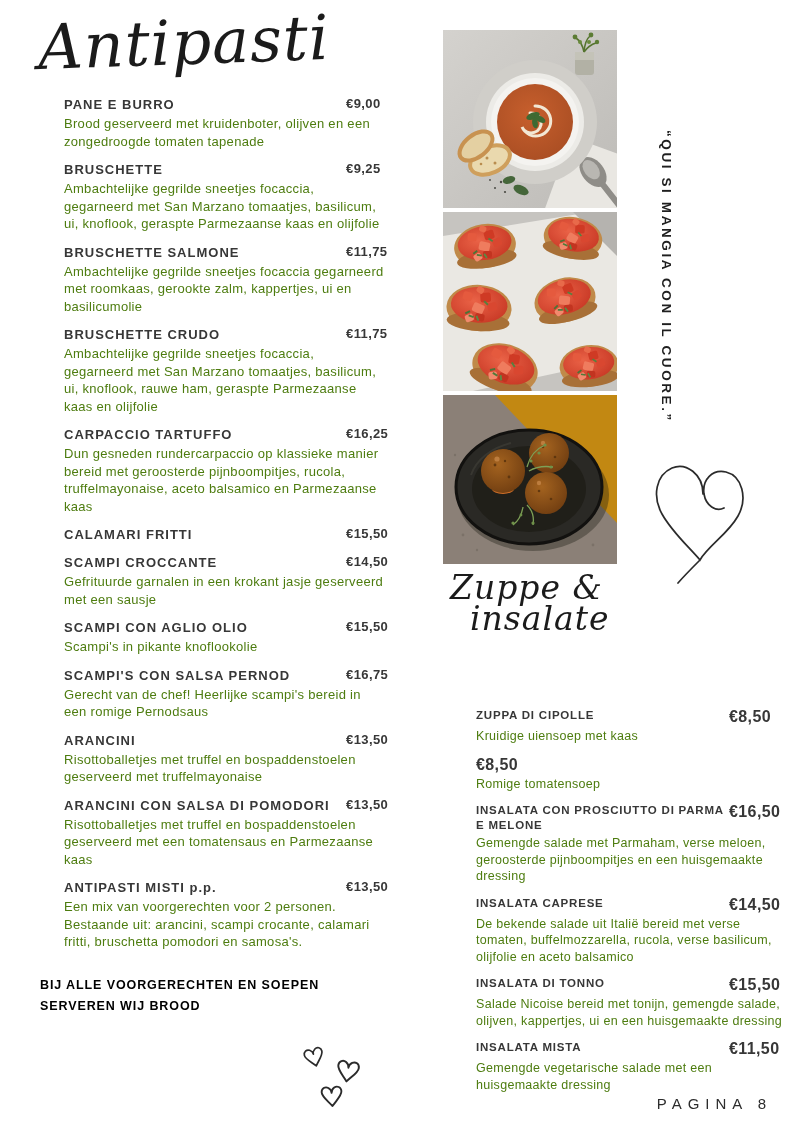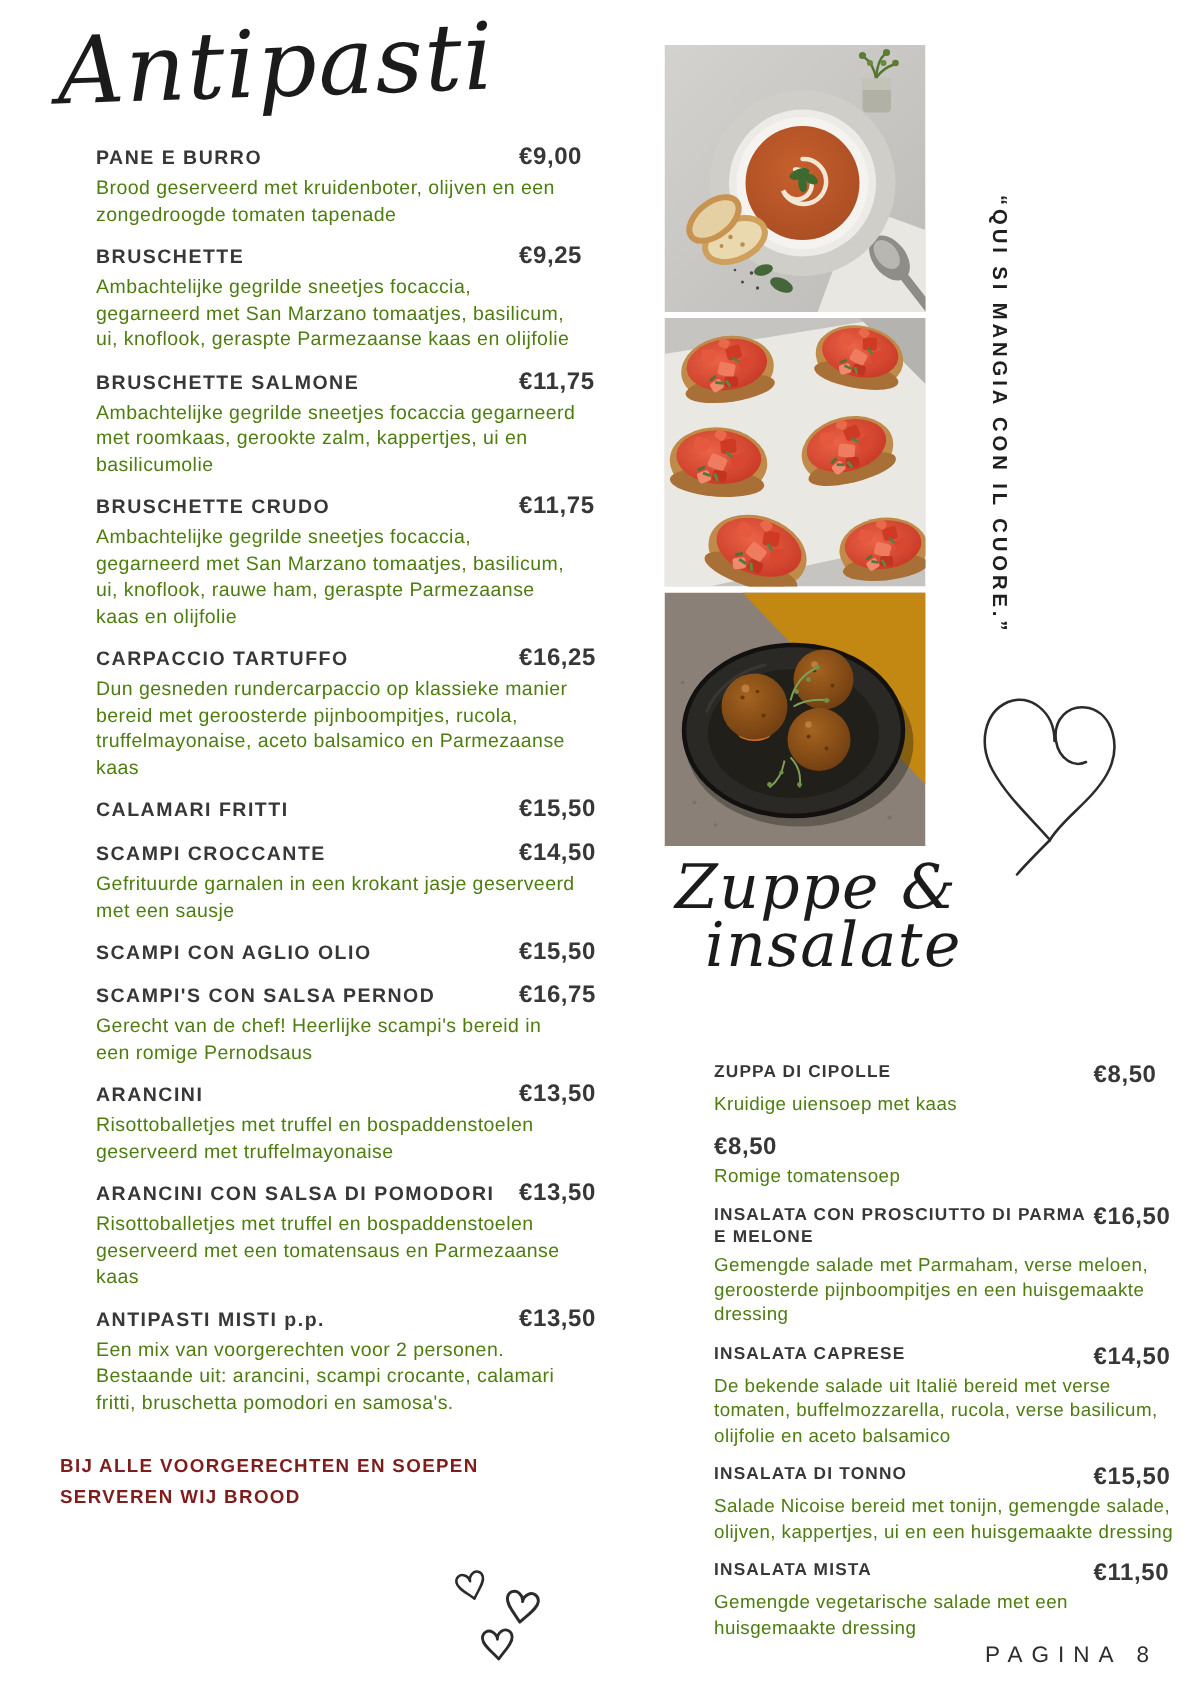--- a/index.html
+++ b/index.html
@@ -6,39 +6,39 @@
   .page{
     position:relative;width:800px;height:1131px;background:#ffffff;overflow:hidden;
     font-family:"Liberation Sans",sans-serif;color:#333;
   }
   
   .script-heading{
     font-family:"DejaVu Serif",serif;font-style:italic;font-weight:400;
     color:#1b1b1b;line-height:0.94;letter-spacing:1px;
   }
   .heading-antipasti{position:absolute;left:38px;top:14px;font-size:62px;transform:rotate(-2deg);}
-  .heading-zuppe{position:absolute;left:450px;top:572px;font-size:41px;}
+  .heading-zuppe{position:absolute;left:450px;top:572px;font-size:33px;}
   .heading-zuppe .line2{margin-left:20px;}
   
   .col{position:absolute;}
   .col-left{left:40px;top:96px;width:320px;}
   .col-right-items{left:452px;top:708px;width:320px;}
   .menu-item{margin-bottom:11px;margin-left:24px;}
   .item-head{display:flex;align-items:flex-start;}
   .item-name{
     font-weight:bold;font-size:13px;letter-spacing:1px;line-height:17px;color:#373737;
     width:282px;flex:0 0 282px;
   }
-  .item-price{font-weight:bold;font-size:16px;letter-spacing:0.4px;color:#373737;white-space:nowrap;}
+  .item-price{font-weight:bold;font-size:13px;letter-spacing:0.4px;color:#373737;white-space:nowrap;}
   .item-desc{font-size:13px;line-height:17.5px;letter-spacing:0.3px;color:#4d7c0f;margin-top:2px;width:320px;}
   .col-right-items .item-name{font-size:11.5px;letter-spacing:0.8px;line-height:15px;width:253px;flex:0 0 253px;}
   .col-right-items .item-price{font-size:16px;}
   .col-right-items .item-desc{font-size:12.5px;line-height:16.5px;width:316px;}
   
-  .footer-note{margin-top:24px;font-weight:bold;font-size:12.5px;letter-spacing:0.9px;line-height:21px;color:#7f1d1d;}
+  .footer-note{margin-top:24px;font-weight:bold;font-size:12.5px;letter-spacing:0.9px;line-height:21px;color:#000000;}
   
   .photos{position:absolute;left:443px;top:30px;width:174px;}
   .photo{display:block;margin-bottom:4px;}
   .photo svg{display:block;}
   
   .vertical-quote{
     position:absolute;left:648px;top:130px;height:340px;width:26px;
     writing-mode:vertical-rl;
     font-weight:bold;font-size:13.5px;letter-spacing:2.6px;color:#1f1f1f;white-space:nowrap;
   }
@@ -113,20 +113,21 @@
         <div class="item-price">€14,50</div>
       </div>
       <div class="item-desc">Gefrituurde garnalen in een krokant jasje geserveerd met een sausje</div>
     </div>
 
     <div class="menu-item">
       <div class="item-head">
         <div class="item-name">SCAMPI CON AGLIO OLIO</div>
         <div class="item-price">€15,50</div>
       </div>
+      <div class="item-desc">Scampi's in pikante knoflookolie</div>
     </div>
 
     <div class="menu-item">
       <div class="item-head">
         <div class="item-name">SCAMPI'S CON SALSA PERNOD</div>
         <div class="item-price">€16,75</div>
       </div>
       <div class="item-desc">Gerecht van de chef! Heerlijke scampi's bereid in een romige Pernodsaus</div>
     </div>
 

